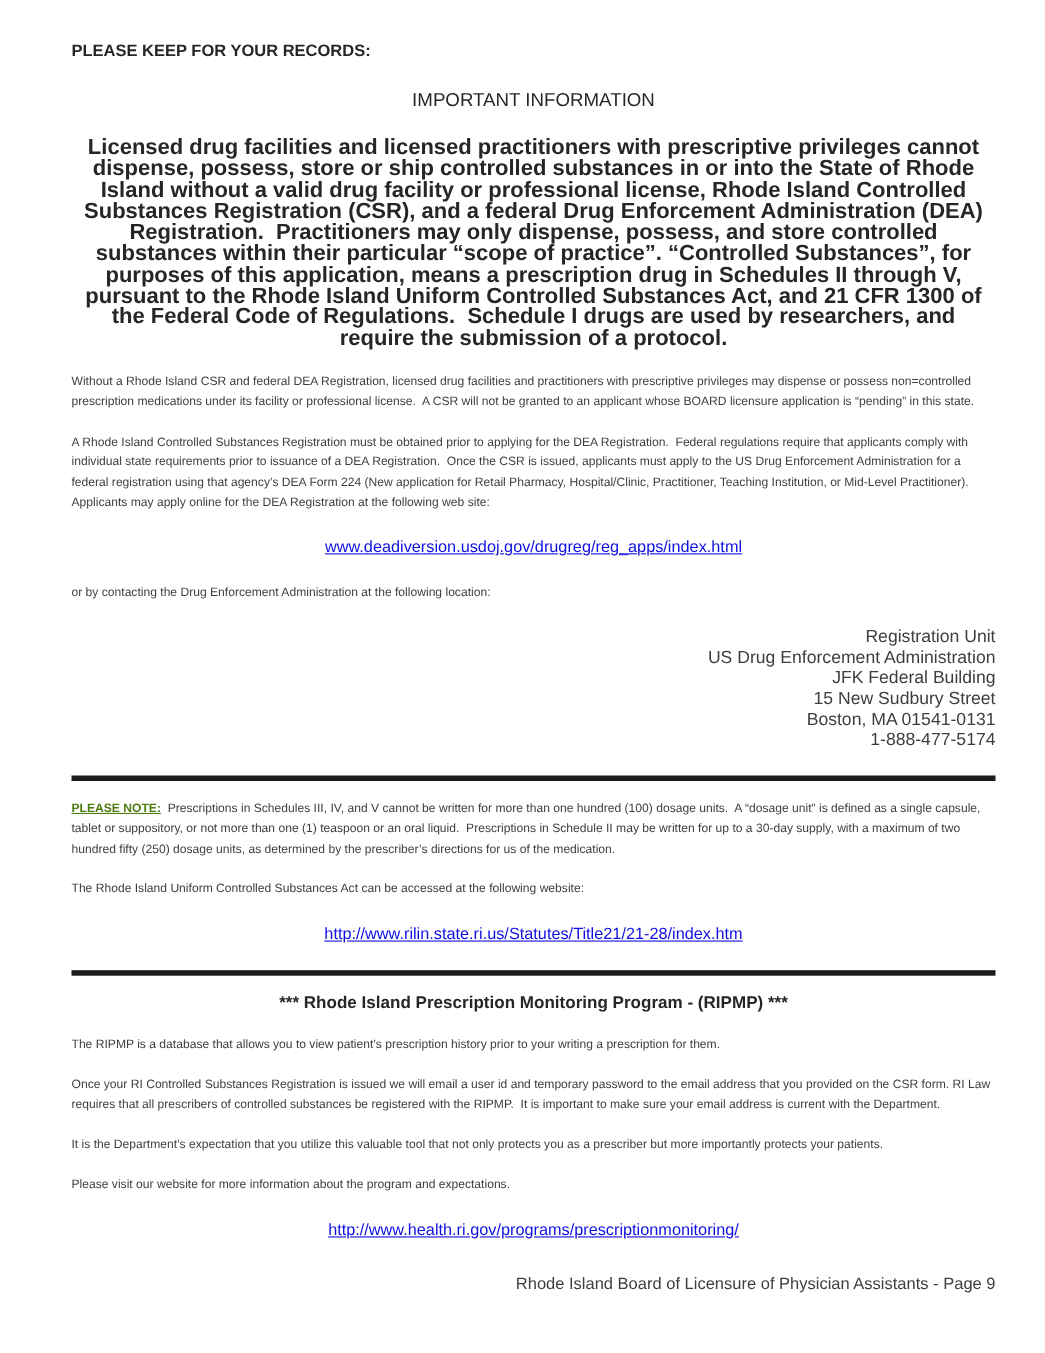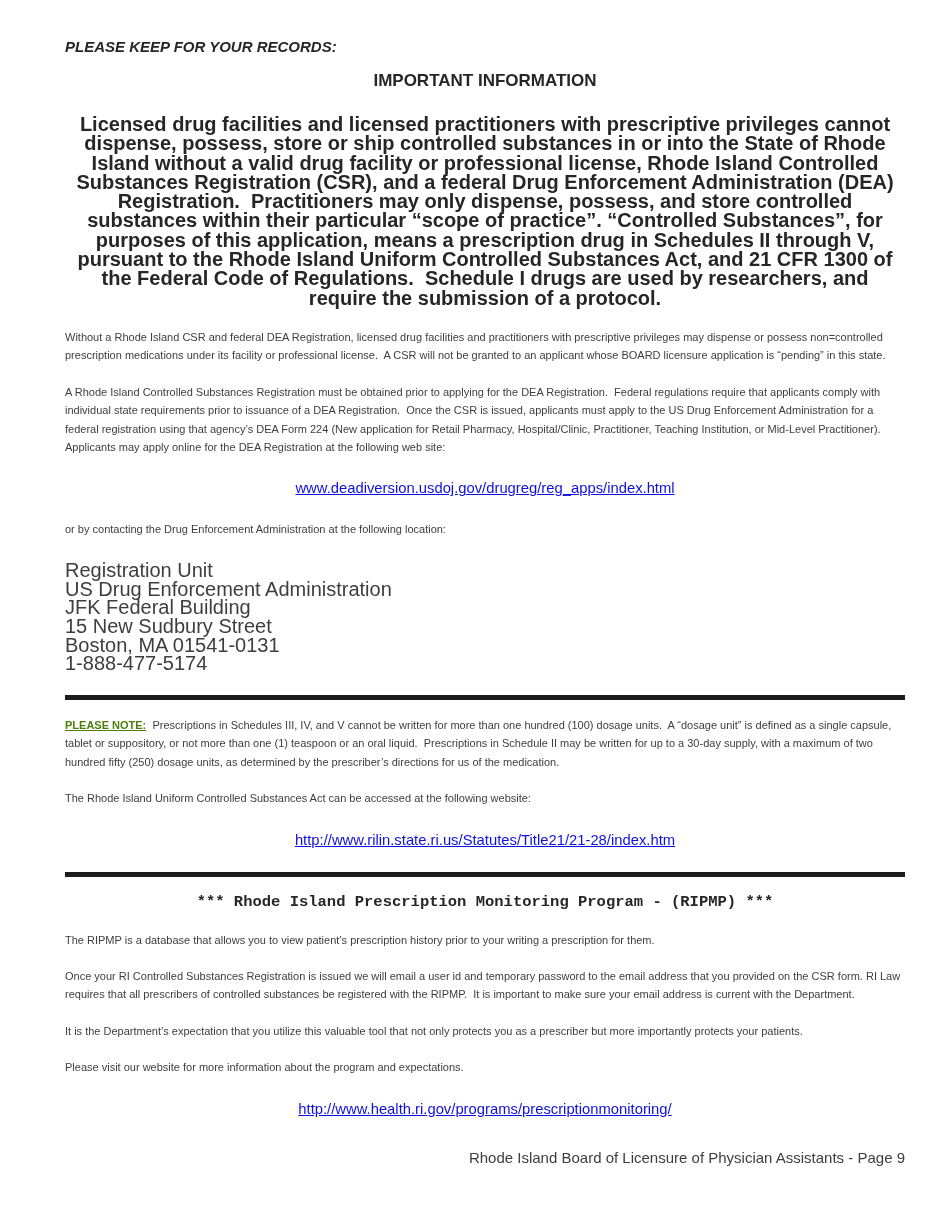--- a/index.html
+++ b/index.html
@@ -23,26 +23,25 @@
   .para {
     font-size: 11px;
     line-height: 18.4px;
     white-space: pre-wrap;
     margin: 0 0 18px 0;
   }
   .records-notice {
     font-size: 15px;
     font-weight: bold;
     color: #262626;
-    margin: 0 0 16px 0;
-    font-style: italic;
+    margin: 0 0 26px 0;
   }
   .doc-title {
     font-size: 17px;
-    font-weight: bold;
+    font-weight: normal;
     color: #262626;
     text-align: center;
     margin: 0 0 24px 0;
   }
   .intro-bold {
     font-size: 20px;
     font-weight: bold;
     color: #262626;
     text-align: center;
     line-height: 19.3px;
@@ -53,22 +52,22 @@
     text-align: center;
     font-size: 14.8px;
     margin: 24px 0 24px 0;
   }
   a.doc-link {
     color: #0f10e0;
     text-decoration: underline;
     cursor: pointer;
   }
   .address-block {
-    text-align: left;
-    font-size: 20px;
+    text-align: right;
+    font-size: 16px;
     line-height: 18.7px;
     margin: 22px 0 0 0;
   }
   .address-block span { display: block; }
   .call-para {
     font-size: 16.2px;
     line-height: 21px;
     margin: -20px 0 0 0;
     white-space: pre-wrap;
     color: #3e3e3e;
@@ -94,21 +93,20 @@
     font-weight: bold;
     text-decoration: underline;
     color: #4d7c0f;
   }
   .ripmp-heading {
     font-size: 15.5px;
     font-weight: bold;
     color: #262626;
     text-align: center;
     margin: 14px 0 20px 0;
-    font-family: Liberation Mono, monospace;
   }
   .footer-line {
     text-align: right;
     font-size: 15px;
     color: #3e3e3e;
     margin-top: 32px;
   }
 </style>
 </head>
 <body>

